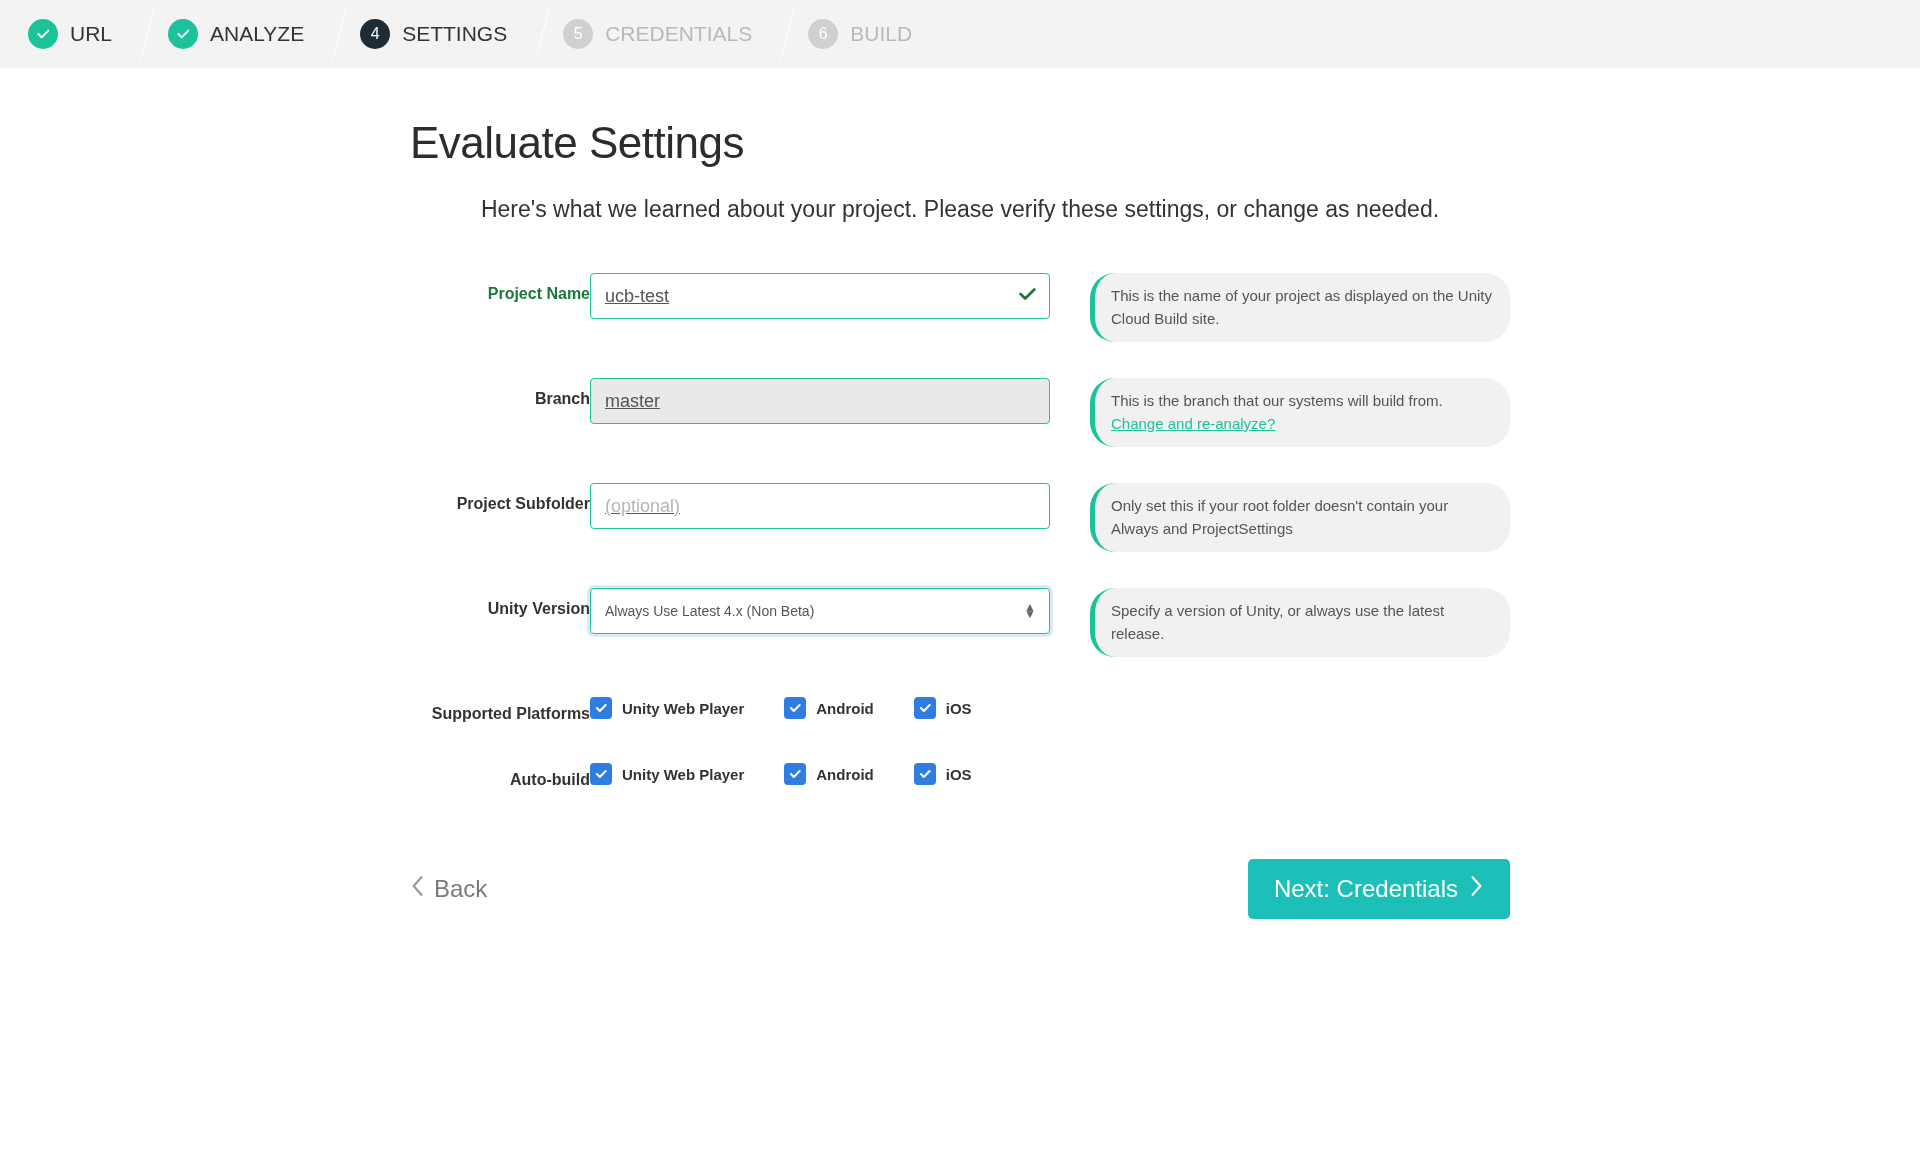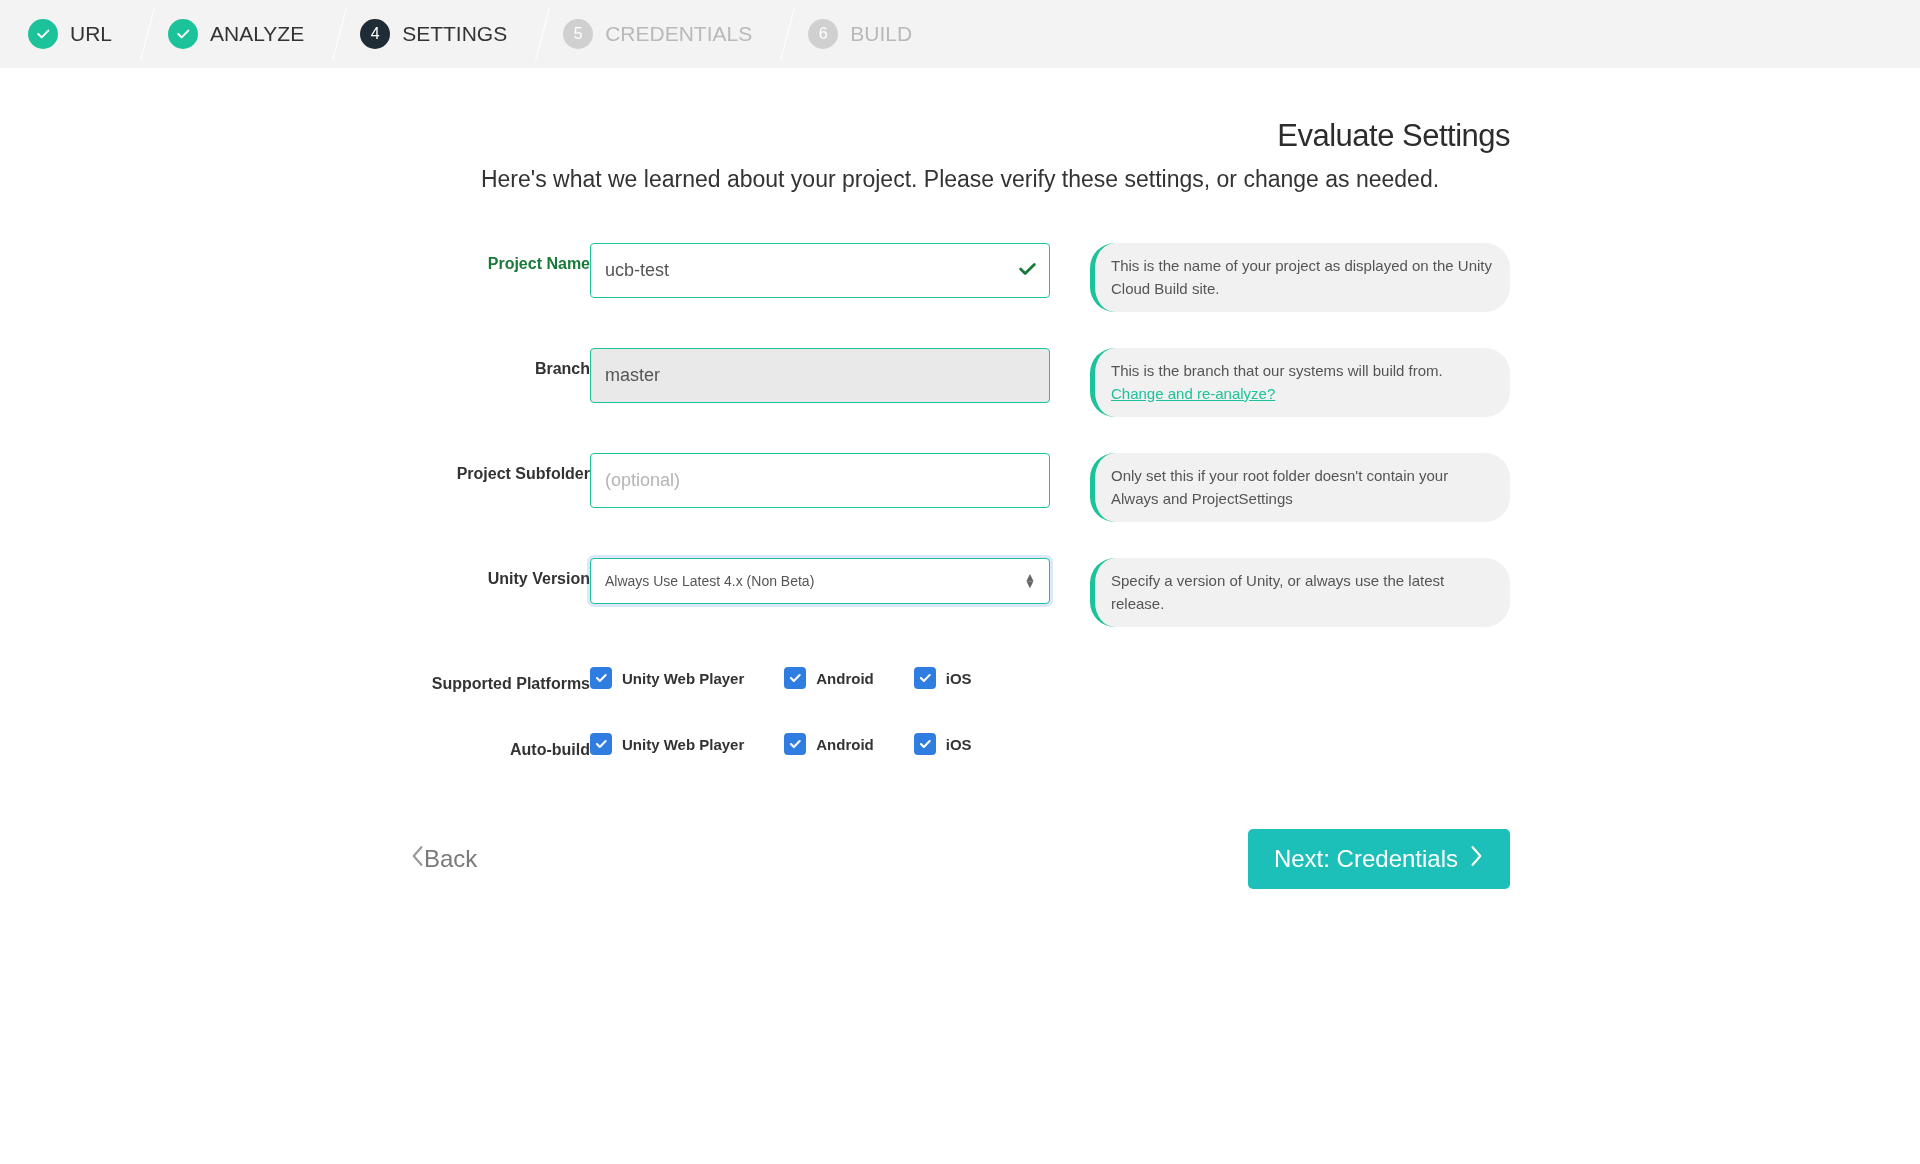--- a/index.html
+++ b/index.html
@@ -51,25 +51,25 @@
   background: #fff;
   transform: skewX(-15deg);
 }
 .step:last-child::after { display: none; }
 .main {
   max-width: 1180px;
   margin: 0 auto;
   padding: 50px 40px 40px;
 }
 .title {
-  text-align: right;
-  font-size: 31px;
+  text-align: left;
+  font-size: 44px;
   font-weight: 300;
   color: #2c2c2c;
-  margin-bottom: 12px;
+  margin-bottom: 28px;
   letter-spacing: -0.5px;
 }
 .subtitle {
   text-align: center;
   font-size: 23px;
   font-weight: 300;
   color: #333;
   margin-bottom: 50px;
 }
 .form {
@@ -84,28 +84,29 @@
   font-weight: 600;
   color: #333;
   padding-top: 12px;
 }
 .label.ok { color: #1a7a3a; }
 .field-wrap {
   position: relative;
 }
 .field {
   width: 100%;
-  height: 55px;
+  height: 46px;
   border: 1.5px solid #1cc39a;
   border-radius: 4px;
   padding: 0 14px;
   font-size: 18px;
   color: #555;
   background: #fff;
   outline: none;
+  text-decoration: underline;
 }
 .field.ro { background: #e9e9e9; }
 .field::placeholder { color: #b5b5b5; }
 .field-select {
   width: 100%;
   height: 46px;
   border: 1.5px solid #1cc39a;
   border-radius: 4px;
   padding: 0 38px 0 14px;
   font-size: 14px;
@@ -172,20 +173,21 @@
 }
 .footer {
   display: flex;
   justify-content: space-between;
   align-items: center;
   margin-top: 70px;
 }
 .back-btn {
   display: flex;
   align-items: flex-start;
+  gap: 10px;
   font-size: 24px;
   color: #7a7a7a;
   cursor: pointer;
   background: none;
   border: none;
   font-weight: 300;
 }
 .next-btn {
   background: #1cc0b8;
   color: #fff;

